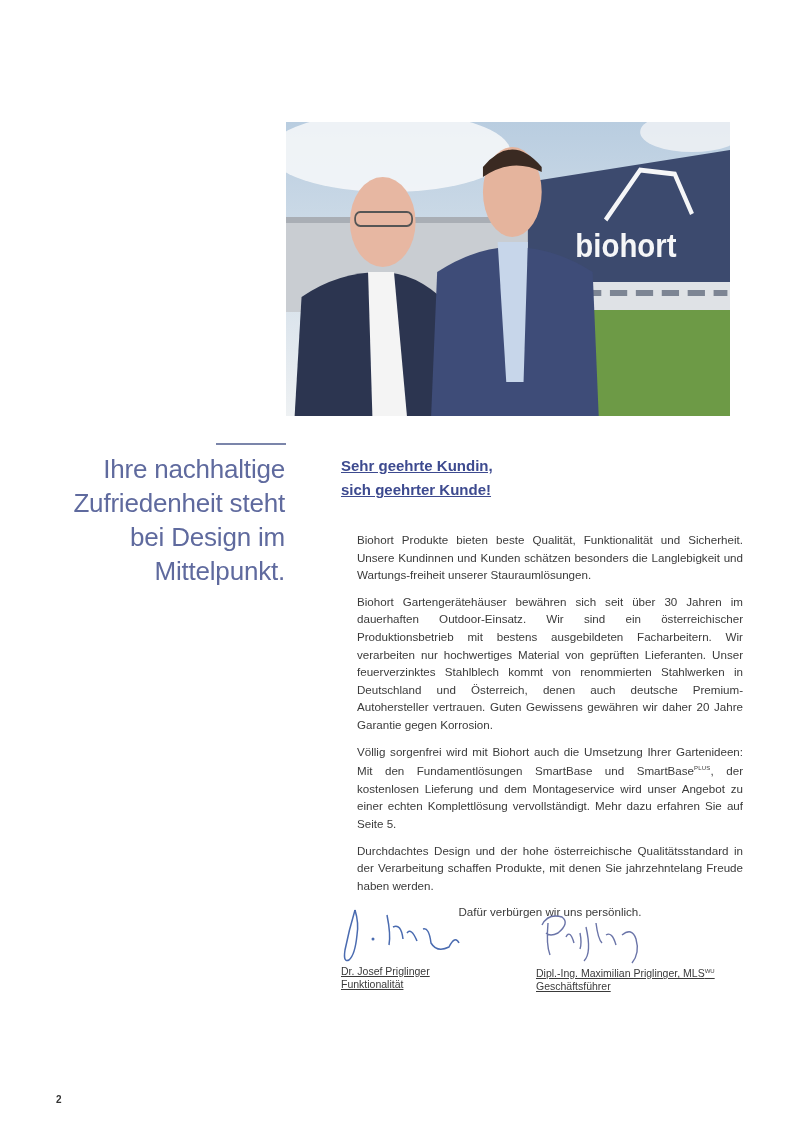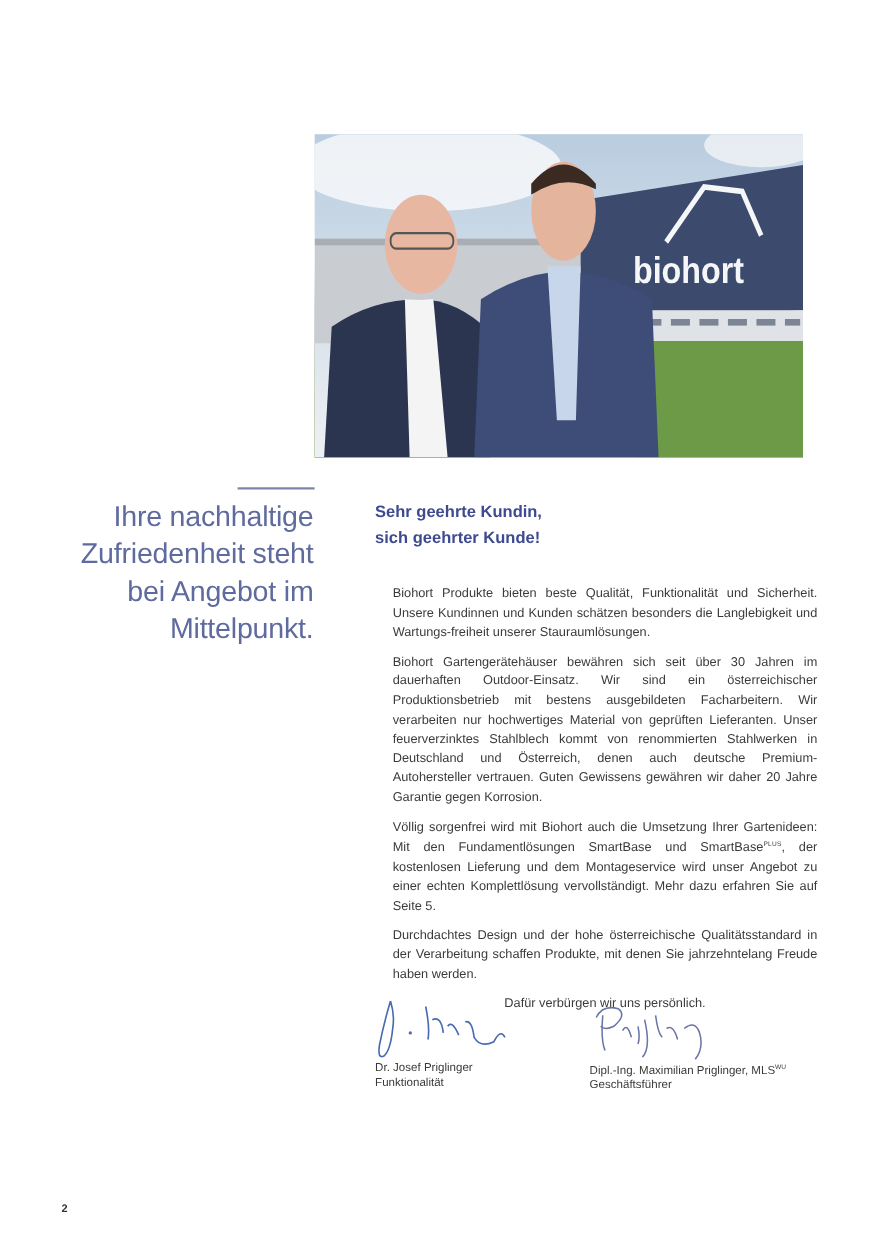--- a/index.html
+++ b/index.html
@@ -20,32 +20,32 @@
     position: absolute; right: 515px; top: 452px; width: 260px; text-align: right;
     font-family: "Liberation Sans", sans-serif; font-weight: 300;
     font-size: 26px; line-height: 34px; color: #5f6a9e; letter-spacing: -0.2px;
   }
   .quote .line { display: block; }
 
   .letter { position: absolute; left: 341px; top: 454px; width: 402px; }
   .salutation {
     font-weight: bold; font-size: 15px; line-height: 24px; color: #3d4a8f; margin: 0 0 29px 0;
   }
-  .salutation .line { display: block; }
+  .salutation .line { display: block; text-decoration: underline; }
   .para {
     font-size: 11.6px; line-height: 17.6px; color: #3a3a3a; margin: 0 0 9px 16px; text-align: justify;
   }
   .para.left { text-align: center; }
   sup.plus { font-size: 6px; vertical-align: 5px; letter-spacing: 0.2px; }
 
   .sig-block { position: absolute; top: 905px; }
   .sig-block.s1 { left: 341px; width: 180px; }
   .sig-block.s2 { left: 536px; width: 230px; }
   .sig-img { height: 60px; width: 150px; display: block; }
-  .sig-name, .sig-role { font-size: 10.5px; line-height: 13px; color: #3a3a3a; display: block; }
+  .sig-name, .sig-role { font-size: 10.5px; line-height: 13px; color: #3a3a3a; display: block; text-decoration: underline; }
   .sig-name sup { font-size: 6px; vertical-align: 4px; }
 
   .page-num {
     position: absolute; left: 56px; top: 1094px; font-size: 10px; font-weight: bold; color: #333;
   }
 </style>
 </head>
 <body>
 
 <div class="photo">
@@ -88,21 +88,21 @@
     <path d="M228,45 Q262,10 296,45 L296,50 Q262,35 228,55 Z" fill="#3a2a22"></path>
     <path d="M168,294 L175,150 Q220,125 262,125 Q310,125 355,150 L362,294 Z" fill="#3e4c78"></path>
     <path d="M245,120 L280,120 L275,260 L255,260 Z" fill="#c7d6ea"></path>
   </svg>
 </div>
 
 <div class="quote-rule"></div>
 <div class="quote">
   <span class="line">Ihre nachhaltige</span>
   <span class="line">Zufriedenheit steht</span>
-  <span class="line">bei Angebot im</span>
+  <span class="line">bei Design im</span>
   <span class="line">Mittelpunkt.</span>
 </div>
 
 <div class="letter">
   <h2 class="salutation">
     <span class="line">Sehr geehrte Kundin,</span>
     <span class="line">sich geehrter Kunde!</span>
   </h2>
   <p class="para">Biohort Produkte bieten beste Qualität, Funktionalität und Sicherheit. Unsere Kundinnen und Kunden schätzen besonders die Langlebigkeit und Wartungs-freiheit unserer Stauraumlösungen.</p>
   <p class="para">Biohort Gartengerätehäuser bewähren sich seit über 30 Jahren im dauerhaften Outdoor-Einsatz. Wir sind ein österreichischer Produktionsbetrieb mit bestens ausgebildeten Facharbeitern. Wir verarbeiten nur hochwertiges Material von geprüften Lieferanten. Unser feuerverzinktes Stahlblech kommt von renommierten Stahlwerken in Deutschland und Österreich, denen auch deutsche Premium-Autohersteller vertrauen. Guten Gewissens gewähren wir daher 20 Jahre Garantie gegen Korrosion.</p>

